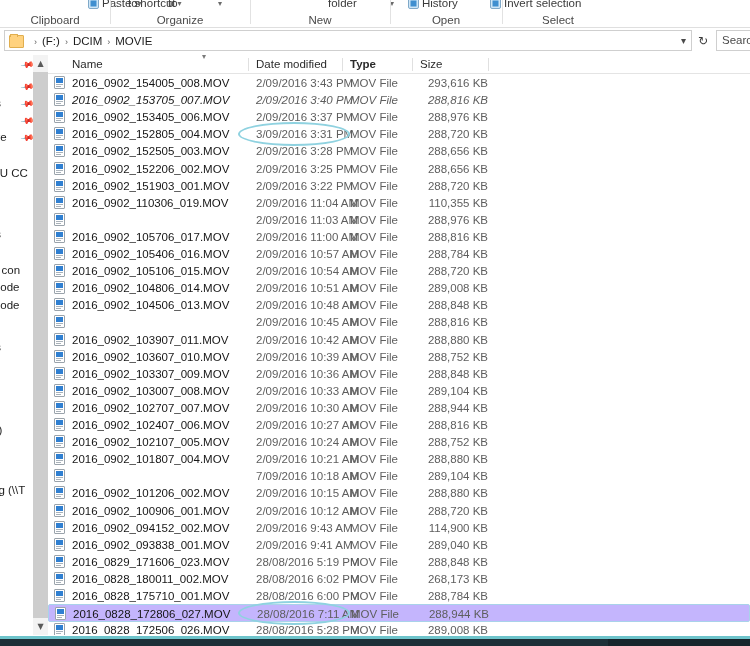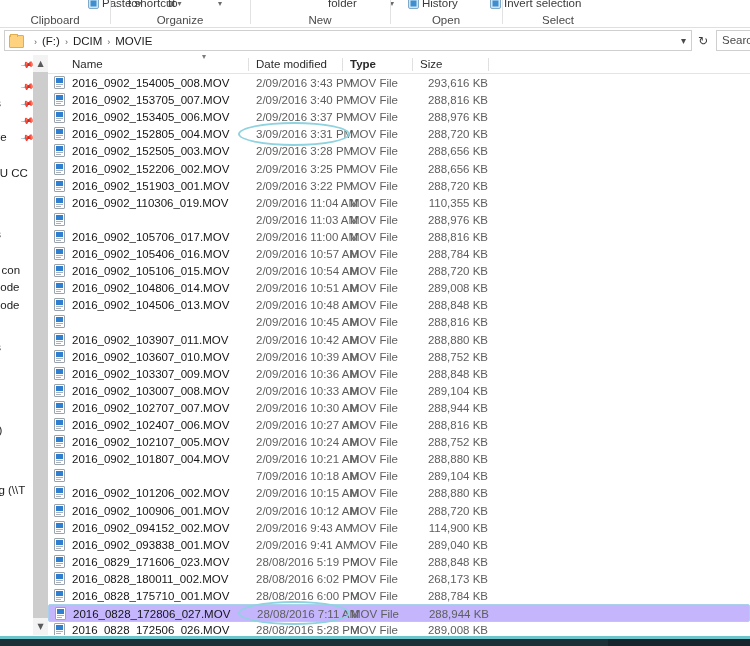--- a/index.html
+++ b/index.html
@@ -235,21 +235,21 @@
             <div class="page"></div>
             <div class="bar"></div>
             <div class="l1"></div>
             <div class="l2"></div>
           </div>
           <div class="c-name">2016_0902_154005_008.MOV</div>
           <div class="c-date">2/09/2016 3:43 PM</div>
           <div class="c-type">MOV File</div>
           <div class="c-size">293,616 KB</div>
         </div>
-        <div class="row" style="top: 17.1px;">
+        <div class="row" style="top: 17.1px; font-style: italic;">
           <div class="fi">
             <div class="page"></div>
             <div class="bar"></div>
             <div class="l1"></div>
             <div class="l2"></div>
           </div>
           <div class="c-name">2016_0902_153705_007.MOV</div>
           <div class="c-date">2/09/2016 3:40 PM</div>
           <div class="c-type">MOV File</div>
           <div class="c-size">288,816 KB</div>

